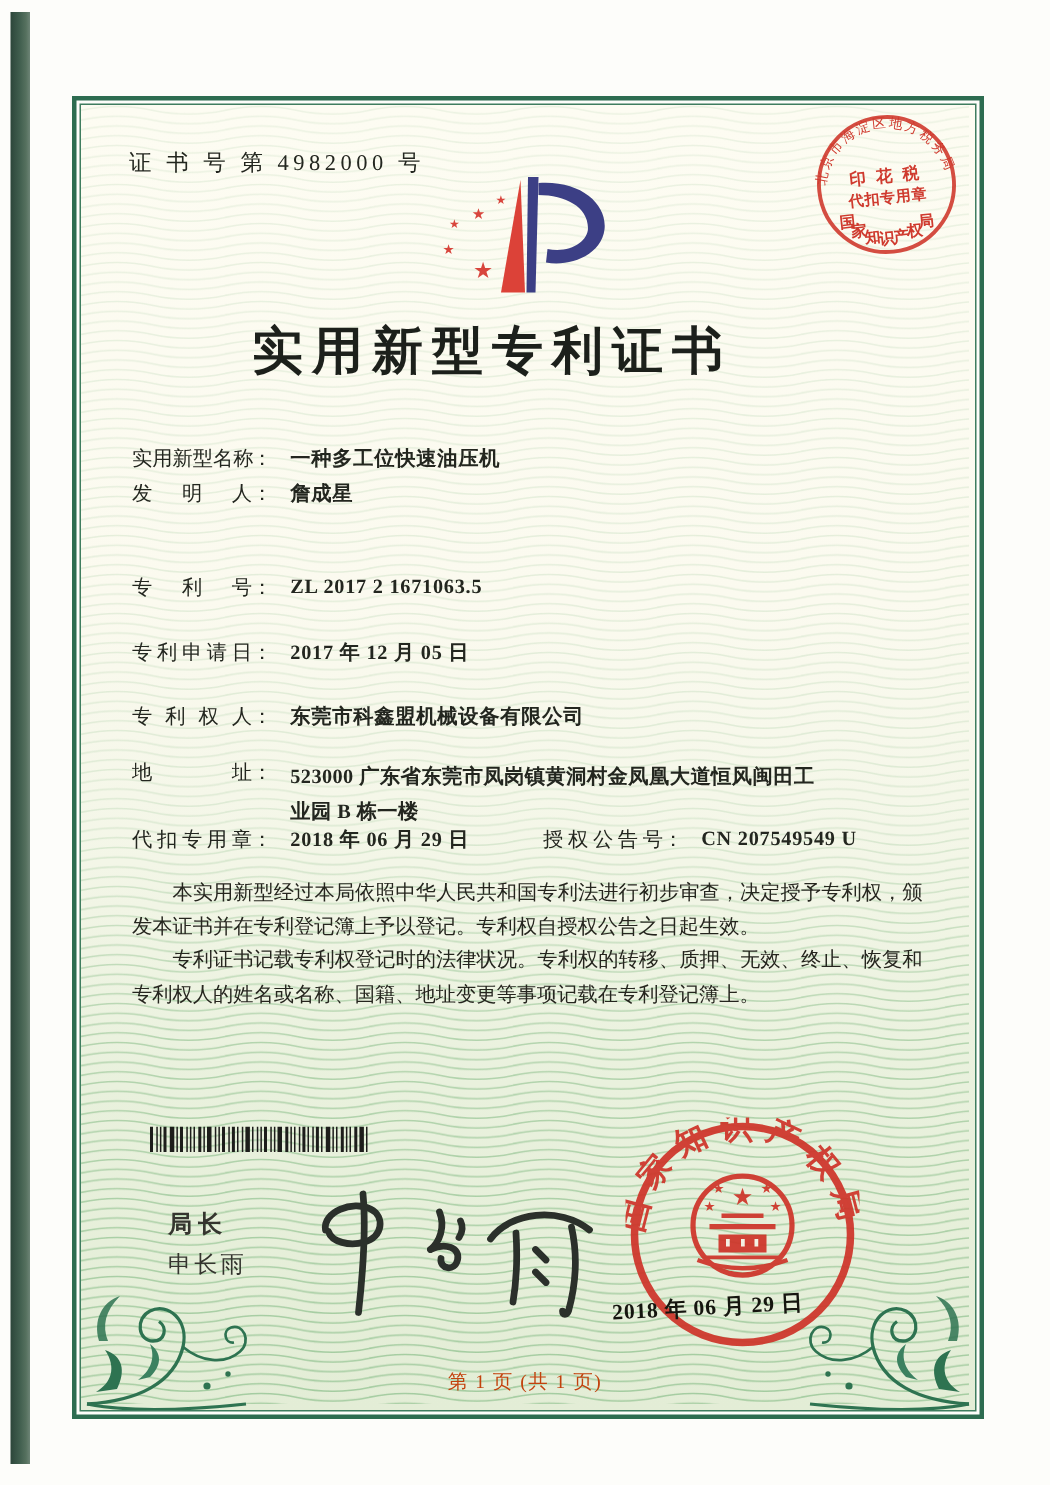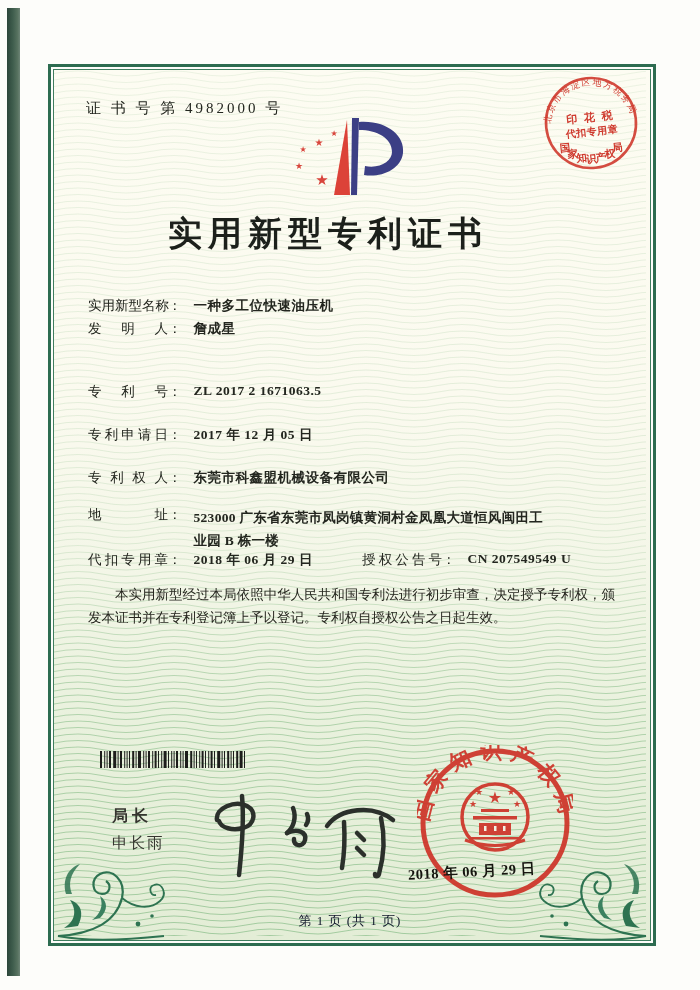--- a/index.html
+++ b/index.html
@@ -38,21 +38,21 @@
   .grant-right{position:absolute;left:274px;top:0;white-space:nowrap;}
   .body-text{left:88px;top:584px;width:527px;font-size:13.5px;line-height:22.6px;color:#25251e;text-align:justify;}
   .body-text p{margin:0;text-indent:2em;}
   .barcode{left:100px;top:751px;}
   .signer-title{left:112px;top:806px;font-size:16px;letter-spacing:4px;color:#35352f;font-weight:bold;}
   .signer-name{left:112px;top:833px;font-size:15.5px;letter-spacing:2px;color:#35352f;}
   .signature{left:195px;top:778px;}
   .seal{left:417px;top:745px;}
   .seal-date{left:408px;top:861px;width:178px;font-size:14.5px;letter-spacing:0.5px;color:#15150f;transform:rotate(-3deg);white-space:nowrap;font-weight:600;}
   .tax-stamp{left:542px;top:74px;transform:rotate(-6deg);}
-  .footer{left:0;top:912px;width:700px;text-align:center;font-size:13px;color:#0f172a;letter-spacing:1px;}
+  .footer{left:0;top:912px;width:700px;text-align:center;font-size:13px;color:#c2410c;letter-spacing:1px;}
   .logo{left:272px;top:110px;}
   svg text{font-family:"Liberation Serif","DejaVu Serif",serif;}
   .seal-arc-text{font-size:21px;font-weight:bold;fill:#ce3429;letter-spacing:8px;}
   .tax-arc-text{font-size:9px;fill:#cf3a2e;letter-spacing:1.5px;}
   .tax-center1{font-size:11px;font-weight:bold;fill:#cf3a2e;letter-spacing:2px;}
   .tax-center2{font-size:10px;font-weight:bold;fill:#cf3a2e;letter-spacing:0.5px;}
 </style>
 </head>
 <body>
 
@@ -151,20 +151,21 @@
 </div>
 <div class="abs field-row" style="top:551px">
   <span class="flabel">代扣专用章</span><span class="colon">：</span><span class="fvalue">2018 年 06 月 29 日</span>
   <span class="grant-right">
     <span class="flabel">授权公告号</span><span class="colon">：</span><span class="fvalue">CN 207549549 U</span>
   </span>
 </div>
 
 <div class="abs body-text">
   <p>本实用新型经过本局依照中华人民共和国专利法进行初步审查，决定授予专利权，颁发本证书并在专利登记簿上予以登记。专利权自授权公告之日起生效。</p>
+  <p>专利证书记载专利权登记时的法律状况。专利权的转移、质押、无效、终止、恢复和专利权人的姓名或名称、国籍、地址变更等事项记载在专利登记簿上。</p>
 </div>
 
 <svg class="abs barcode" width="170" height="17" id="barcodeSvg">
     <rect x="0" y="0" width="2" height="17" fill="#1d1d1b"></rect>
     <rect x="4.2" y="0" width="1" height="17" fill="#1d1d1b"></rect>
     <rect x="6.6" y="0" width="1" height="17" fill="#1d1d1b"></rect>
     <rect x="9" y="0" width="2" height="17" fill="#1d1d1b"></rect>
     <rect x="13.2" y="0" width="3" height="17" fill="#1d1d1b"></rect>
     <rect x="17.6" y="0" width="1" height="17" fill="#1d1d1b"></rect>
     <rect x="20" y="0" width="2" height="17" fill="#1d1d1b"></rect>

